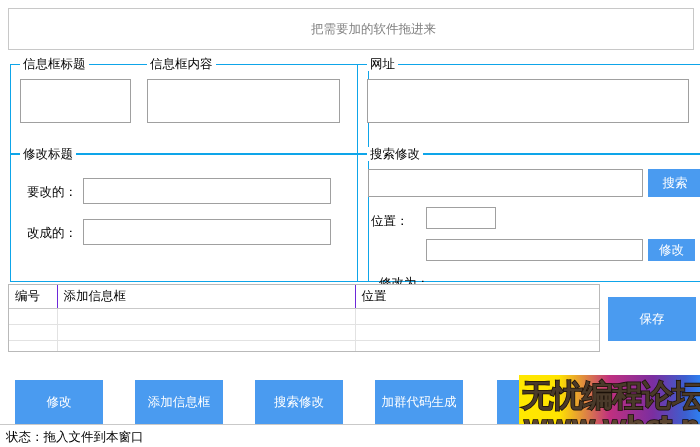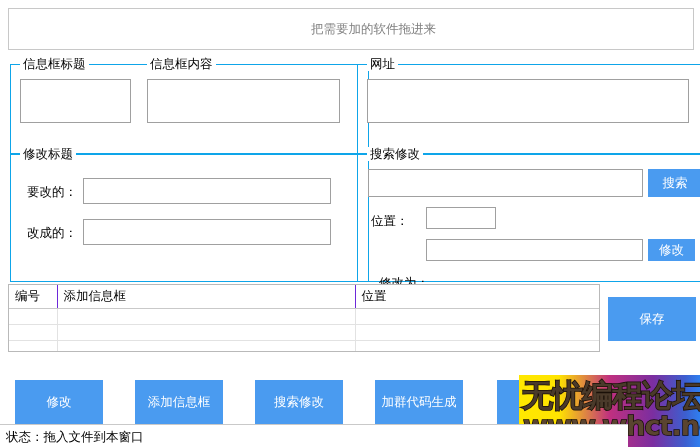--- a/index.html
+++ b/index.html
@@ -75,21 +75,21 @@
     border-right:1px solid #e2e2e2;border-bottom:1px solid #e2e2e2;
     background:#ffffff;
   }
   .grid td:last-child{border-right:0;}
   .col-a{width:48px;}
   .col-b{width:298px;}
   .col-c{width:auto;}
 
   
   .statusbar{
-    position:absolute;left:0;top:424px;width:628px;height:23px;
+    position:absolute;left:0;top:424px;width:700px;height:23px;
     border-top:1px solid #c9c9c9;background:#ffffff;
   }
   .statusbar .st-text{
     position:absolute;left:6px;top:4px;font-size:12.5px;color:#000;
   }
 
   
   .watermark{
     position:absolute;left:519px;top:375px;width:181px;height:72px;
     background:linear-gradient(90deg,#ffe800 0%,#ffe400 22%,#c0307f 50%,#7b2ea0 74%,#3c5fd0 92%,#2f7ff0 100%);

